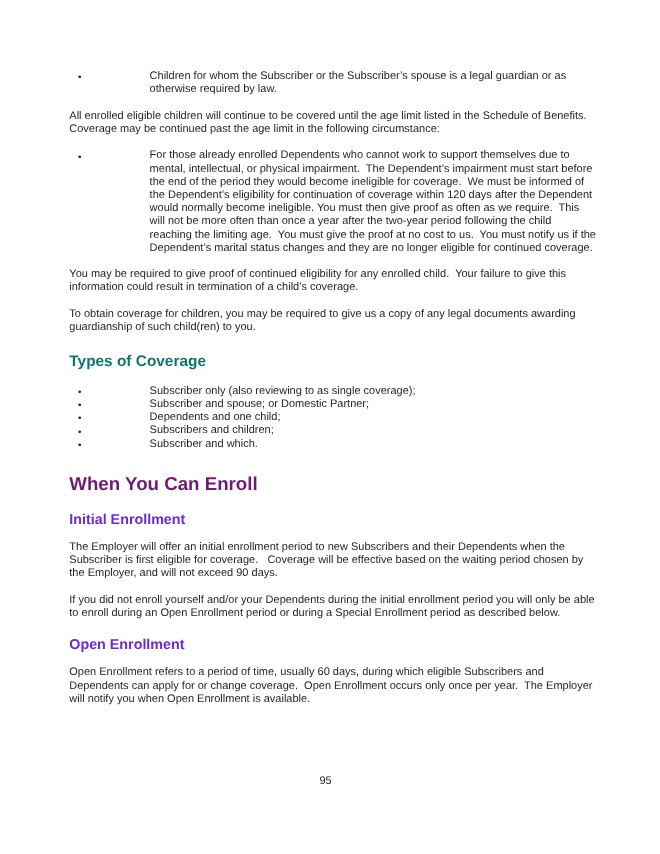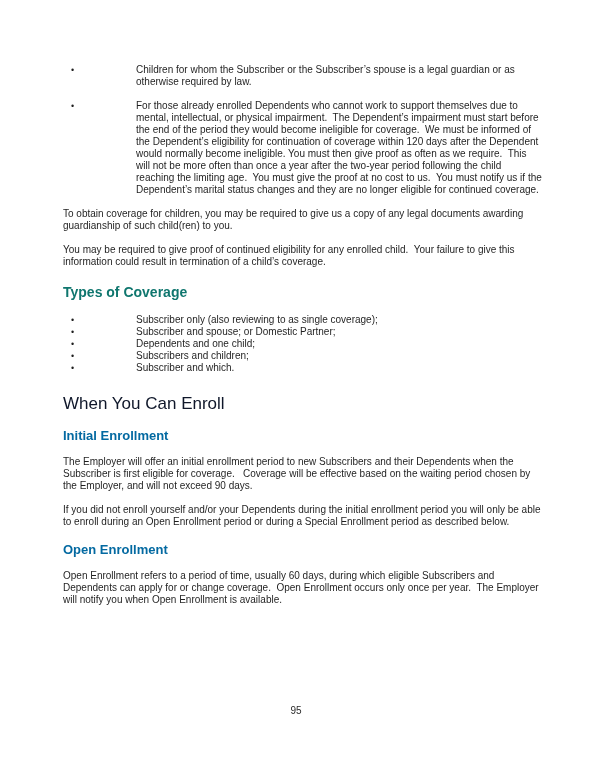--- a/index.html
+++ b/index.html
@@ -28,36 +28,36 @@
     flex: 0 0 25px;
     box-sizing: border-box;
     padding-left: 8px;
     font-size: 9px;
   }
   .bullet-text { flex: 1; margin-left: 48px; }
   .bullet-list { margin: 0 0 12px 0; }
   .h-major {
     font-size: 17px;
     line-height: 20px;
-    font-weight: normal;
-    color: #0f172a;
+    font-weight: bold;
+    color: #701a75;
     margin: 20px 0 14px 0;
   }
   .h-section {
     font-size: 14px;
     line-height: 17px;
     font-weight: bold;
     color: #0f766e;
     margin: 16px 0 13px 0;
   }
   .h-sub {
     font-size: 13px;
     line-height: 16px;
     font-weight: bold;
-    color: #0369a1;
+    color: #6d28d9;
     margin: 14px 0 12px 0;
   }
   .page-footer {
     position: absolute;
     top: 705px;
     left: 0;
     width: 592px;
     text-align: center;
     font-size: 10px;
     color: #2a2a2a;
@@ -66,29 +66,30 @@
 </head>
 <body>
 
 <div class="page">
 
   <div class="bullet-row">
     <span class="bullet-marker">•</span>
     <span class="bullet-text">Children for whom the Subscriber or the Subscriber’s spouse is a legal guardian or as otherwise required by law.</span>
   </div>
 
+  <div class="para">All enrolled eligible children will continue to be covered until the age limit listed in the Schedule of Benefits. Coverage may be continued past the age limit in the following circumstance:</div>
 
   <div class="bullet-row">
     <span class="bullet-marker">•</span>
     <span class="bullet-text">For those already enrolled Dependents who cannot work to support themselves due to mental, intellectual, or physical impairment.&nbsp; The Dependent’s impairment must start before the end of the period they would become ineligible for coverage.&nbsp; We must be informed of the Dependent’s eligibility for continuation of coverage within 120 days after the Dependent would normally become ineligible. You must then give proof as often as we require.&nbsp; This will not be more often than once a year after the two-year period following the child reaching the limiting age.&nbsp; You must give the proof at no cost to us.&nbsp; You must notify us if the Dependent’s marital status changes and they are no longer eligible for continued coverage.</span>
   </div>
 
+  <div class="para">You may be required to give proof of continued eligibility for any enrolled child.&nbsp; Your failure to give this information could result in termination of a child’s coverage.</div>
+
   <div class="para">To obtain coverage for children, you may be required to give us a copy of any legal documents awarding guardianship of such child(ren) to you.</div>
-
-  <div class="para">You may be required to give proof of continued eligibility for any enrolled child.&nbsp; Your failure to give this information could result in termination of a child’s coverage.</div>
 
   <div class="h-section">Types of Coverage</div>
 
 
   <div class="bullet-list">
     <div class="bullet-row tight">
       <span class="bullet-marker">•</span>
       <span class="bullet-text">Subscriber only (also reviewing to as single coverage);</span>
     </div>
     <div class="bullet-row tight">

